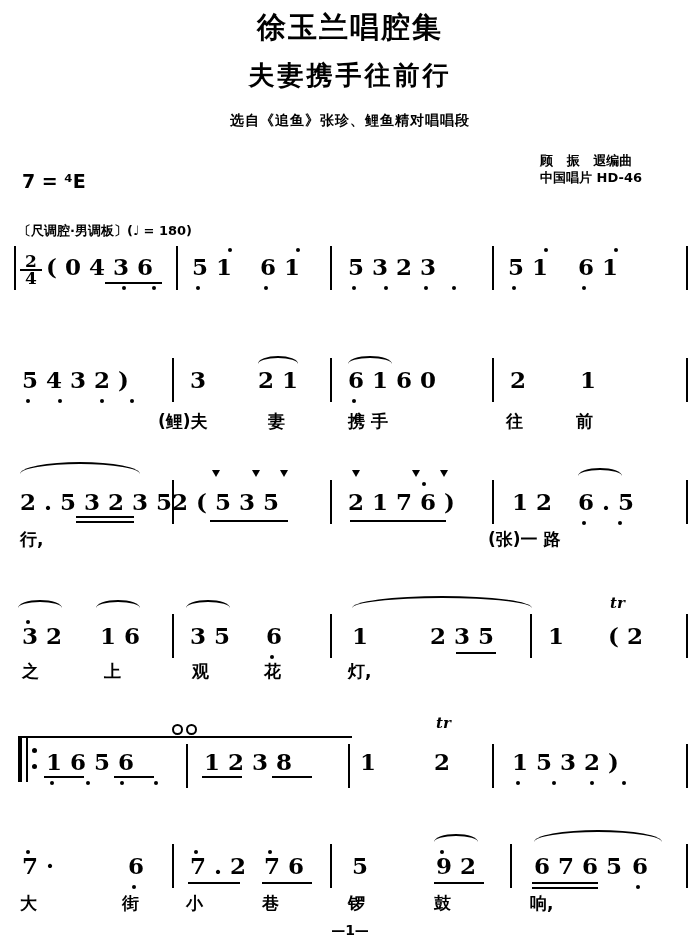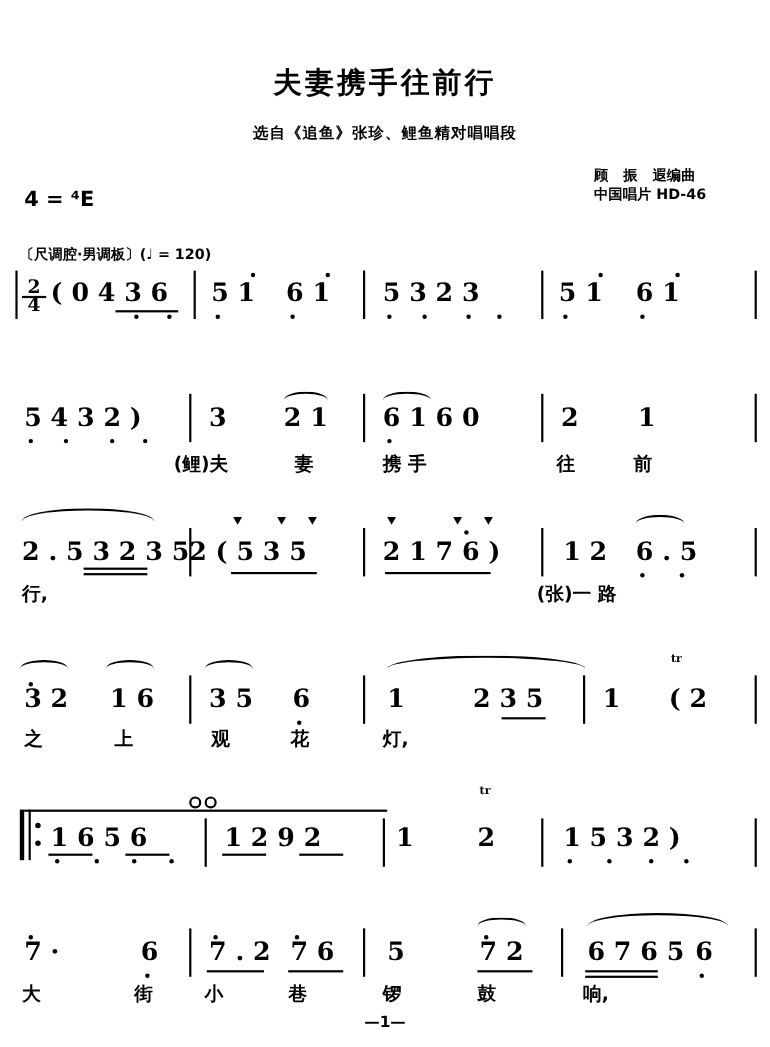--- a/index.html
+++ b/index.html
@@ -144,22 +144,23 @@
   .wedge {
     position: absolute;
     width: 0; height: 0;
     border-left: 4px solid transparent;
     border-right: 4px solid transparent;
     border-top: 7px solid #000;
   }
   .tr {
     position: absolute;
     font-family: "DejaVu Serif", serif;
-    font-weight: bold;
-    font-size: 10px;
+    font-style: italic;
+    font-weight: bold;
+    font-size: 15px;
   }
   .repeat-dots {
     position: absolute;
   }
   .repeat-dots .d {
     position: absolute;
     width: 5px; height: 5px; border-radius: 50%; background: #000;
   }
   .circleo {
     position: absolute;
@@ -186,30 +187,31 @@
     font-weight: bold;
     color: #5a5a5a;
     letter-spacing: 0.5px;
   }
 </style>
 </head>
 <body>
 
 <div class="sheet">
 
+  <div class="title-main">徐玉兰唱腔集</div>
   <div class="title-sub">夫妻携手往前行</div>
   <div class="source-line">选自《追鱼》张珍、鲤鱼精对唱唱段</div>
 
   <div class="credits">
     <div class="c-line">顾   振   遐编曲</div>
     <div class="c-line">中国唱片 HD-46</div>
   </div>
 
-  <div class="key-sig">4 = ⁴E</div>
-  <div class="mode-line">〔尺调腔·男调板〕(♩ = 120)</div>
+  <div class="key-sig">7 = ⁴E</div>
+  <div class="mode-line">〔尺调腔·男调板〕(♩ = 180)</div>
 
   <div class="system" style="top:238px;height:70px;">
     <div class="tsig" style="left:20px; top:16px; width:22px;">
       <span class="num">2</span>
       <span class="den">4</span>
     </div>
     <div class="bar" style="left:14px; top:8px; height:44px;"></div>
 
     <div class="n" style="left:46px; top:17px;">( 0  4  3  6</div>
     <div class="u1" style="left:105px; top:44px; width:57px;"></div>
@@ -359,21 +361,21 @@
 
     <div class="n" style="left:46px; top:22px;">1  6     5  6</div>
     <div class="dot" style="left:50px; top:53px;"></div>
     <div class="dot" style="left:86px; top:53px;"></div>
     <div class="dot" style="left:120px; top:53px;"></div>
     <div class="dot" style="left:154px; top:53px;"></div>
     <div class="u1" style="left:44px; top:48px; width:40px;"></div>
     <div class="u1" style="left:114px; top:48px; width:40px;"></div>
 
     <div class="bar" style="left:186px; top:16px; height:44px;"></div>
-    <div class="n" style="left:204px; top:22px;">1  2     9  2</div>
+    <div class="n" style="left:204px; top:22px;">1  2     3  8</div>
     <div class="u1" style="left:202px; top:48px; width:40px;"></div>
     <div class="u1" style="left:272px; top:48px; width:40px;"></div>
 
     <div class="bar" style="left:348px; top:16px; height:44px;"></div>
     <div class="tr" style="left:436px; top:-14px;">tr</div>
     <div class="n" style="left:360px; top:22px;">1</div>
     <div class="n" style="left:434px; top:22px;">2</div>
 
     <div class="bar" style="left:492px; top:16px; height:44px;"></div>
     <div class="n" style="left:512px; top:22px;">1  5     3  2 )</div>
@@ -403,21 +405,21 @@
     <div class="n" style="left:264px; top:16px;">7  6</div>
     <div class="dot" style="left:268px; top:12px;"></div>
     <div class="u1" style="left:262px; top:44px; width:50px;"></div>
     <div class="lyr" style="left:262px; top:54px;">巷</div>
 
     <div class="bar" style="left:330px; top:6px; height:44px;"></div>
     <div class="n" style="left:352px; top:16px;">5</div>
     <div class="lyr" style="left:348px; top:54px;">锣</div>
 
     <div class="slur" style="left:434px; top:-4px; width:44px;"></div>
-    <div class="n" style="left:436px; top:16px;">7  2</div>
+    <div class="n" style="left:436px; top:16px;">9  2</div>
     <div class="dot" style="left:440px; top:12px;"></div>
     <div class="u1" style="left:434px; top:44px; width:50px;"></div>
     <div class="lyr" style="left:434px; top:54px;">鼓</div>
 
     <div class="bar" style="left:510px; top:6px; height:44px;"></div>
     <div class="slur big" style="left:534px; top:-8px; width:128px;"></div>
     <div class="n" style="left:534px; top:16px;">6 7 6 5</div>
     <div class="u1" style="left:532px; top:44px; width:66px;"></div>
     <div class="u2" style="left:532px; top:49px; width:66px;"></div>
     <div class="lyr" style="left:530px; top:54px;">响,</div>

